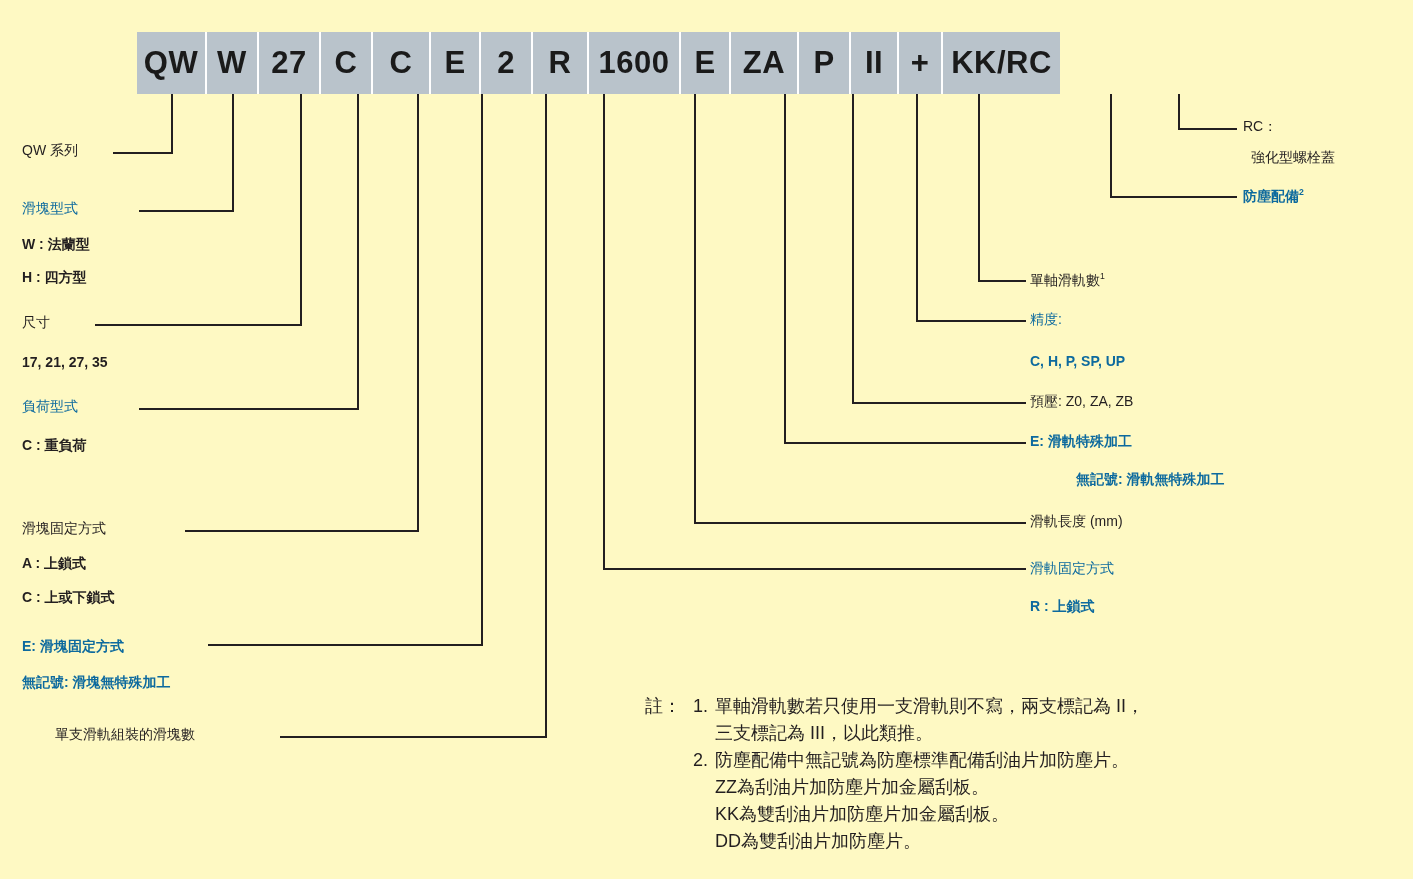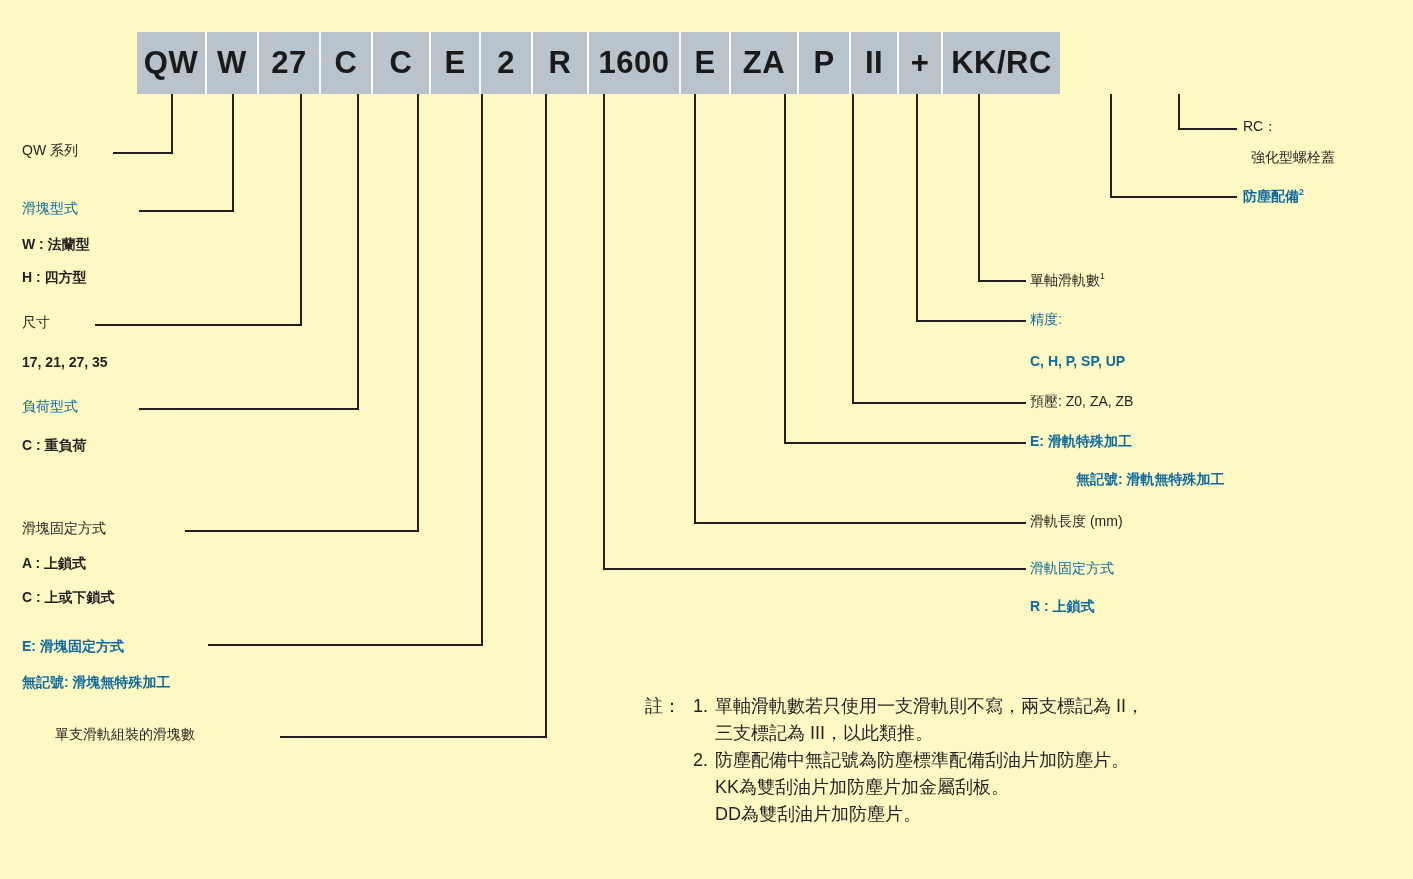--- a/index.html
+++ b/index.html
@@ -206,19 +206,20 @@
           </div>
         </div>
         <div class="note-sub">三支標記為 III，以此類推。</div>
 
         <div class="note-item">
           <div class="note-num">2.</div>
           <div>
             <div class="note-text">防塵配備中無記號為防塵標準配備刮油片加防塵片。</div>
           </div>
         </div>
+        <div class="note-sub">ZZ為刮油片加防塵片加金屬刮板。</div>
         <div class="note-sub">KK為雙刮油片加防塵片加金屬刮板。</div>
         <div class="note-sub">DD為雙刮油片加防塵片。</div>
       </div>
     </div>
   </div>
 
 </div>
 
 </body></html>

